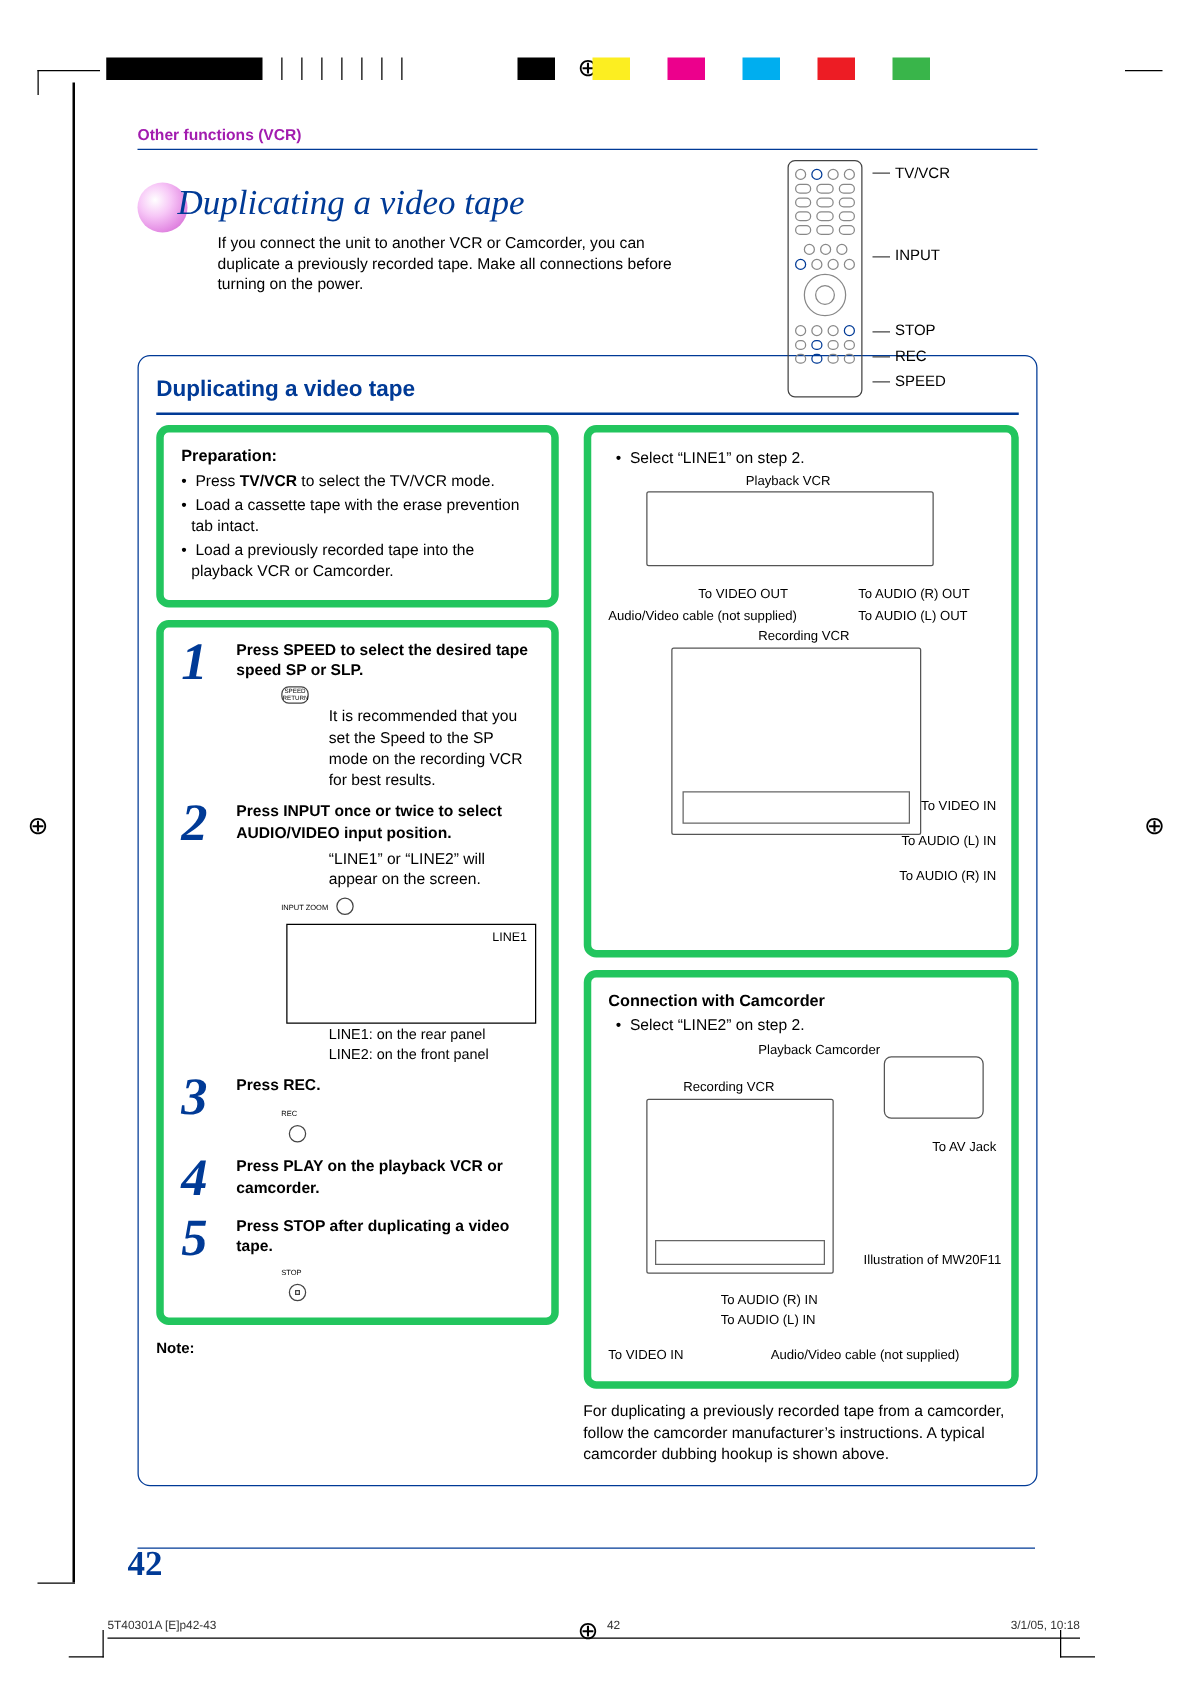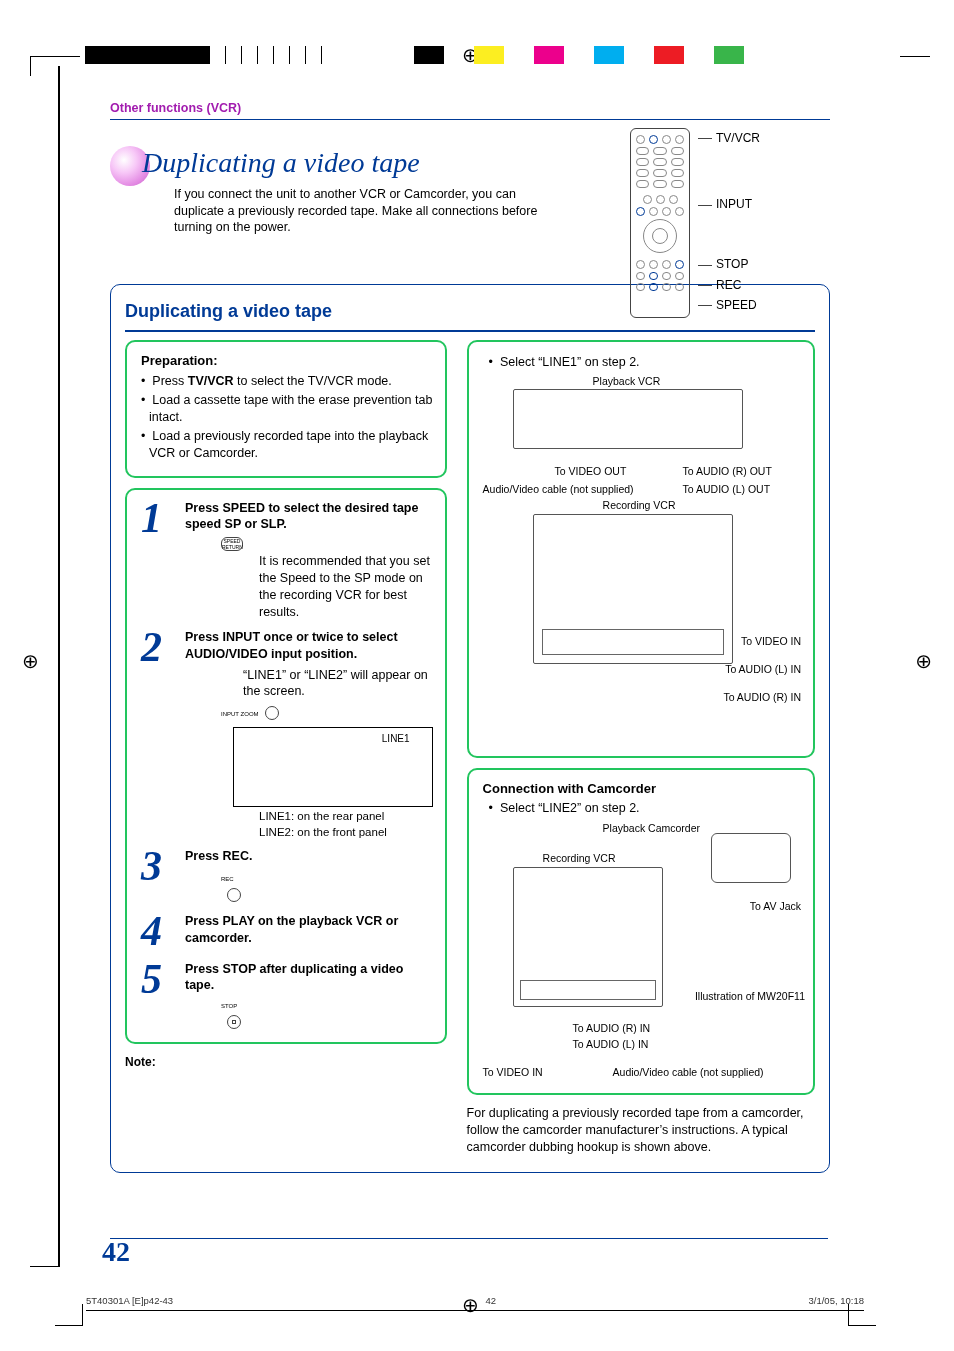--- a/index.html
+++ b/index.html
@@ -95,48 +95,48 @@
     padding:14px 14px 16px 14px;
   }
   .mainbox h2{
     color:#003a96; font-size:18px; font-weight:bold; font-family:Arial;
     border-bottom:2px solid #003a96; padding-bottom:6px; margin-bottom:8px;
   }
   .cols { display:flex; gap:20px; }
   .col-l{ width:48%; }
   .col-r{ width:52%; position:relative;}
 
-  .innerbox{ border:2px solid #22c55e; border-radius:10px; padding:10px 12px 12px 14px; margin-bottom:10px; font-size:12.5px;}
+  .innerbox{ border:6px solid #22c55e; border-radius:10px; padding:10px 12px 12px 14px; margin-bottom:10px; font-size:12.5px;}
   .innerbox h3{ font-size:13px; font-weight:bold;}
   .prep ul{ list-style:none; margin-top:4px;}
   .prep li{ text-indent:-8px; padding-left:8px; margin-bottom:2px;}
   .prep li::before{ content:"\2022\00a0\00a0"; }
 
   .step{ display:flex; gap:10px; }
   .stepnum{
     font-family:"Times New Roman",serif; font-weight:bold; font-style:italic;
     color:#003a96; font-size:42px; line-height:0.9; width:34px; flex-shrink:0; 
   }
   .stepbody{ flex:1; font-size:12.5px; }
   .stepbody .lead-b{ font-weight:bold; }
   .stepbody .sub{ margin-left:74px; margin-top:2px; }
-  .stepbody .sub2{ margin-left:58px; margin-top:4px; }
+  .stepbody .sub2{ margin-left:74px; margin-top:4px; }
 
   .btnicon{
     width:22px;height:14px;border:1px solid #444;border-radius:6px;display:inline-block;
     text-align:center;font-size:6px;line-height:12px;vertical-align:middle;margin-left:36px;margin-top:4px;
   }
   .btncirc{ width:14px;height:14px;border:1px solid #444;border-radius:50%;display:inline-block;margin-left:6px;vertical-align:middle;position:relative}
   .btncirc.stop::after{content:"";position:absolute;inset:4px;border:1px solid #444}
 
   .screen{
     border:1px solid #000; width:200px; height:80px; margin:6px 0 2px auto;
     position:relative; font-size:10px; 
   }
-  .screen span{position:absolute; top:4px; right:22px;}
+  .screen span{position:absolute; top:4px; right:6px;}
   .caption{font-size:11.5px; margin-left:74px;}
 
   
   .diag{ position:relative; height:370px; font-size:11px; }
   .deck{ border:1px solid #555; border-radius:2px; position:absolute; }
   .lbl{ position:absolute; font-size:10.5px; white-space:nowrap; }
 
   .diag2{ position:relative; height:260px; font-size:11px; }
 
   .note{ margin-top:2px; font-size:12px; }

